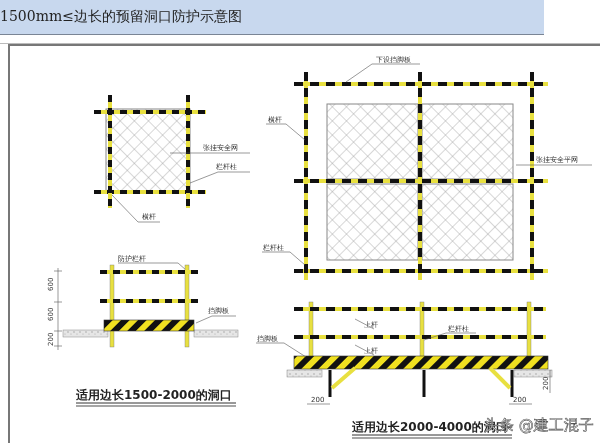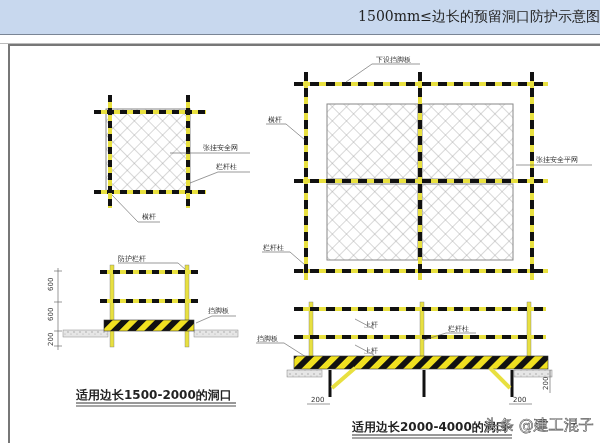--- a/index.html
+++ b/index.html
@@ -1,17 +1,17 @@
 <!DOCTYPE html>
 <html><head>
 <meta charset="utf-8">
 <style>
   html,body{margin:0;padding:0;background:#fff;}
   body{width:600px;height:443px;overflow:hidden;position:relative;font-family:"DejaVu Serif",serif;}
-  .titlebar{position:absolute;left:0;top:0;width:600px;height:34px;background:#c8d8ee;border-bottom:1px solid #7a8595;display:flex;align-items:center;justify-content:flex-end;}
+  .titlebar{position:absolute;left:0;top:0;width:544px;height:34px;background:#c8d8ee;border-bottom:1px solid #7a8595;display:flex;align-items:center;justify-content:flex-start;}
   .titlebar span{font-family:"DejaVu Serif","Liberation Serif",serif;font-size:14px;color:#222;}
   .sep{position:absolute;left:0;top:35px;width:600px;height:8px;background:#fff;border-bottom:1px solid #bbb;}
   .frame{position:absolute;left:8px;top:44px;width:592px;height:399px;border-left:2px solid #777;border-top:2px solid #777;box-sizing:border-box;}
   svg{position:absolute;left:0;top:0;}
   .lbl{font-family:"DejaVu Sans",sans-serif;font-size:7px;fill:#333;}
   .cap{font-family:"DejaVu Sans",sans-serif;font-size:12px;font-weight:bold;fill:#222;}
   .wm{font-family:"DejaVu Sans",sans-serif;font-size:15px;fill:#fff;stroke:#555;stroke-width:0.6;}
 </style>
 </head>
 <body>

